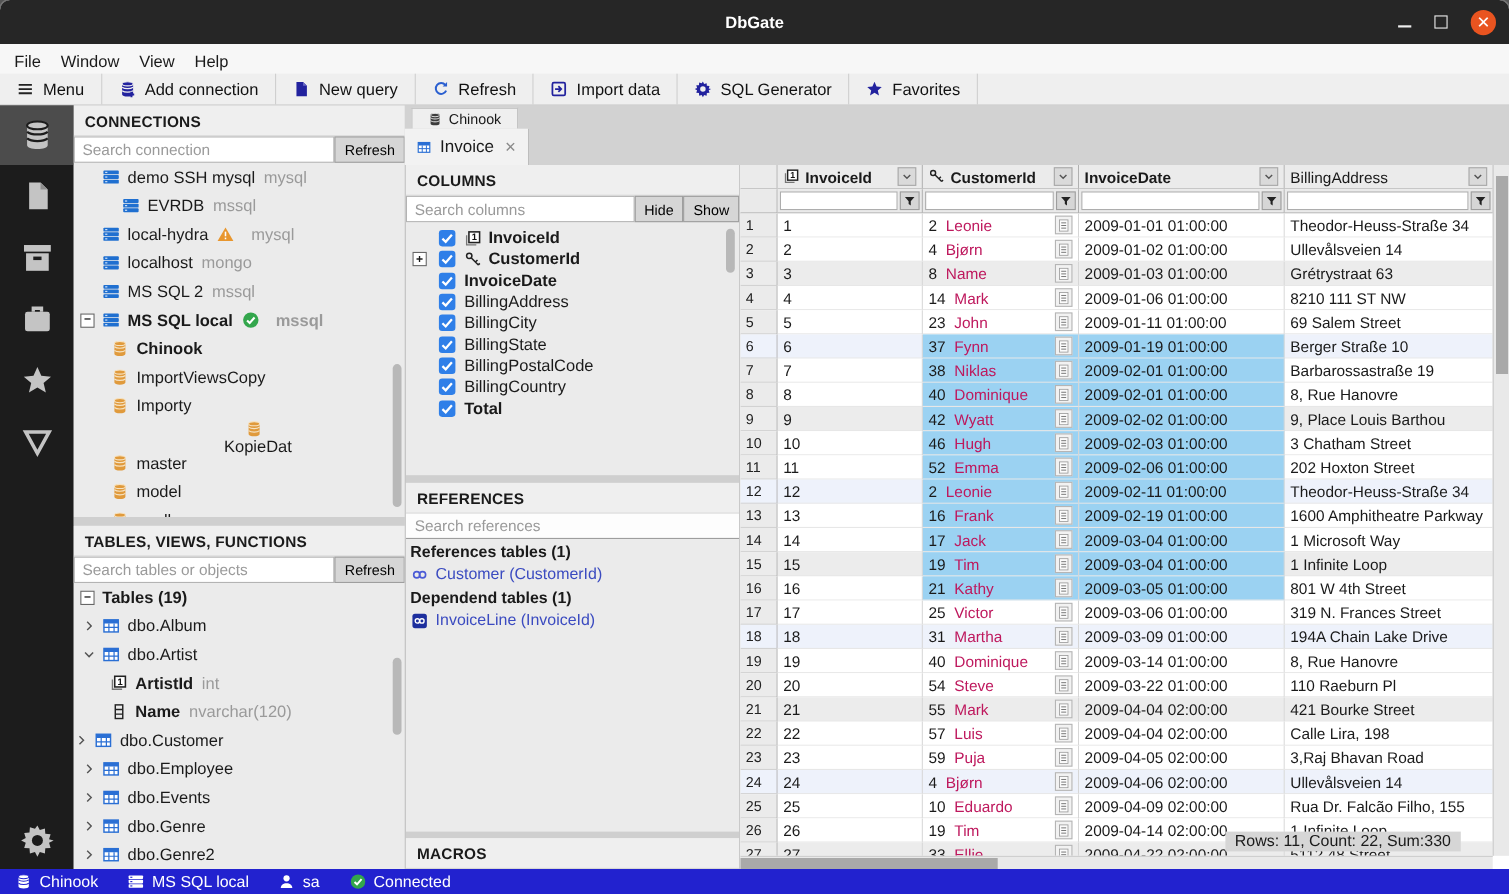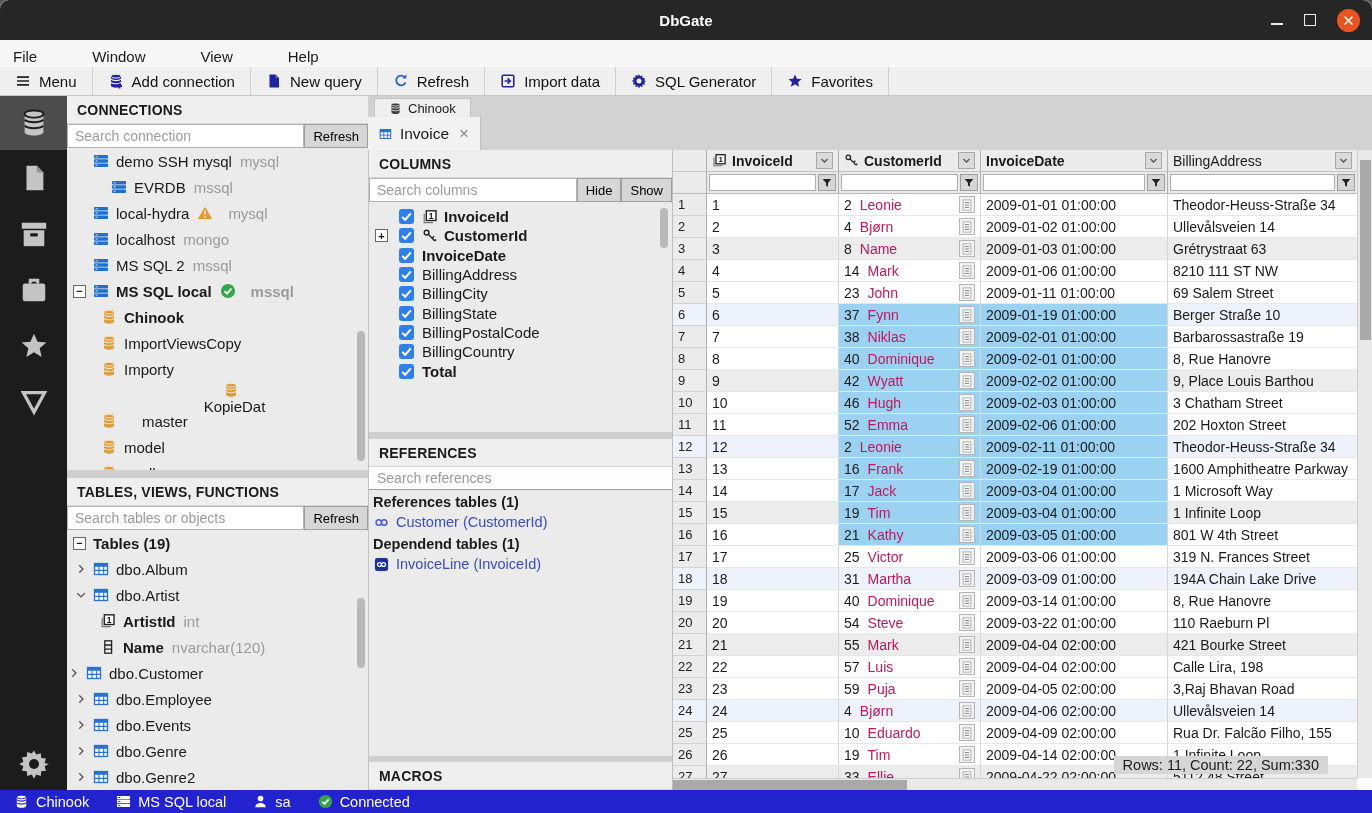--- a/index.html
+++ b/index.html
@@ -12,21 +12,21 @@
               border-radius:9px 9px 0 0; display:flex; align-items:center; justify-content:center; }
   .title { color:#fff; font-weight:bold; font-size:15px; }
   .winctrl { position:absolute; right:12px; top:0; height:40px; display:flex; align-items:center; gap:21px; }
   .wc-min { width:12px; height:2px; background:#ededed; margin-top:8px; }
   .wc-max { width:12px; height:12px; border:1.5px solid #ededed; }
   .wc-close { width:23px; height:23px; border-radius:50%; background:#e95420; color:#fff;
               display:flex; align-items:center; justify-content:center; font-size:15px; line-height:1; }
 
   
   .menubar { position:absolute; left:0; top:40px; right:0; height:33px; background:#f7f7f7;
-             border-bottom:1px solid #dcdcdc; display:flex; align-items:center; padding-left:4px;gap:37px; }
+             border-bottom:1px solid #dcdcdc; display:flex; align-items:center; padding-left:4px; }
   .menubar .mi { padding:0 9px; font-size:15px; }
   .toolbar { position:absolute; left:0; top:67px; right:0; height:29px; background:#efefef;
              border-bottom:1px solid #c6c6c6; display:flex; align-items:stretch; }
   .tbtn { display:flex; align-items:center; gap:8px; padding:0 15px; border-right:1px solid #cfcfcf;
           font-size:15px; color:#111; }
   .tbtn .ic { width:16px; height:16px; }
 
   
   .iconbar { position:absolute; left:0; top:96px; width:67px; bottom:23px; background:#1c1c1c; }
   .ib-item { height:56px; display:flex; align-items:center; justify-content:center; }
@@ -440,21 +440,21 @@
         <div class="trow" style="padding-left: 34px; flex-direction: column;">
           <span class="ic">
             <svg viewBox="0 0 16 16">
               <path d="M3 3.2c0-1.1 2.2-1.9 5-1.9s5 .8 5 1.9v9.6c0 1.1-2.2 1.9-5 1.9s-5-.8-5-1.9z" fill="#e09a3c"></path>
               <path d="M3 6.3c1 .8 2.9 1.3 5 1.3s4-.5 5-1.3M3 9.5c1 .8 2.9 1.3 5 1.3s4-.5 5-1.3" stroke="#f6e3c3" stroke-width="1.1" fill="none"></path>
               <ellipse cx="8" cy="3.2" rx="5" ry="1.9" fill="#e09a3c" stroke="#f6e3c3" stroke-width="1"></ellipse>
             </svg>
           </span>
           <span>KopieDat</span>
         </div>
-        <div class="trow" style="padding-left: 34px; gap: 18px;">
+        <div class="trow" style="padding-left: 34px;">
           <span class="ic">
             <svg viewBox="0 0 16 16">
               <path d="M3 3.2c0-1.1 2.2-1.9 5-1.9s5 .8 5 1.9v9.6c0 1.1-2.2 1.9-5 1.9s-5-.8-5-1.9z" fill="#e09a3c"></path>
               <path d="M3 6.3c1 .8 2.9 1.3 5 1.3s4-.5 5-1.3M3 9.5c1 .8 2.9 1.3 5 1.3s4-.5 5-1.3" stroke="#f6e3c3" stroke-width="1.1" fill="none"></path>
               <ellipse cx="8" cy="3.2" rx="5" ry="1.9" fill="#e09a3c" stroke="#f6e3c3" stroke-width="1"></ellipse>
             </svg>
           </span>
           <span>master</span>
         </div>
         <div class="trow" style="padding-left: 34px;">

